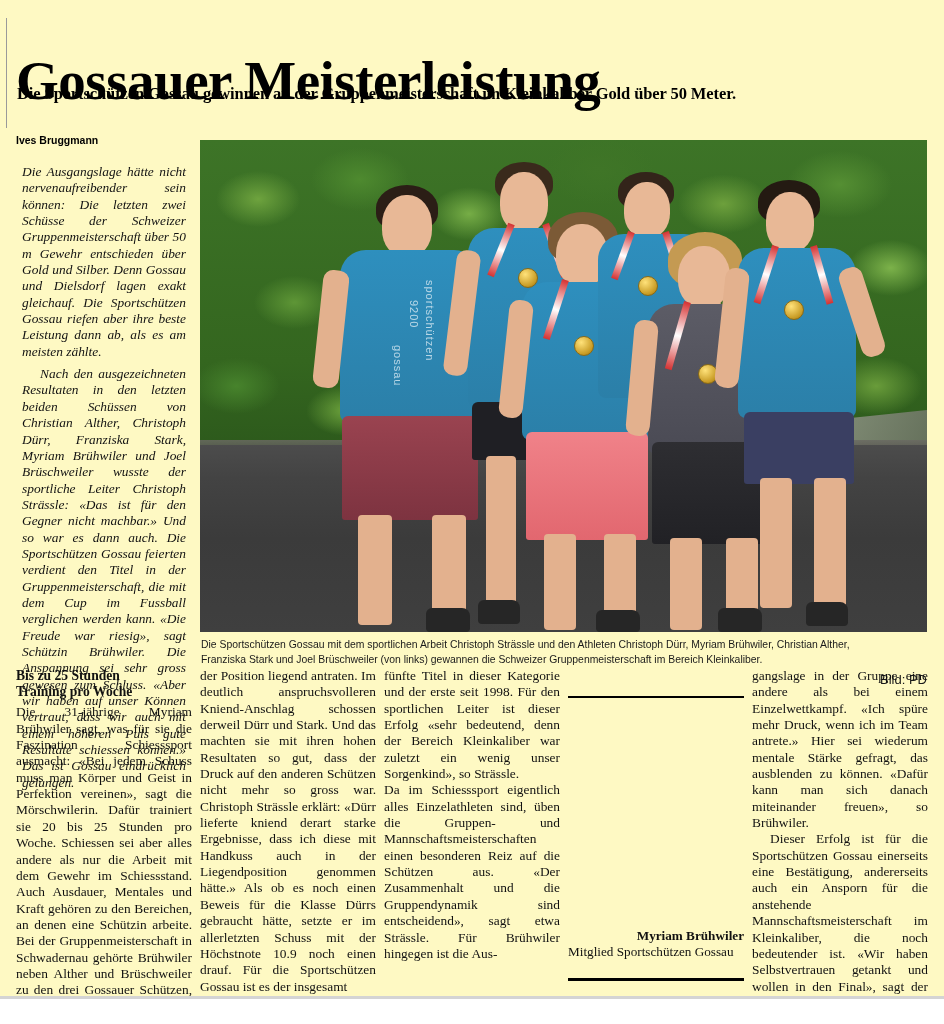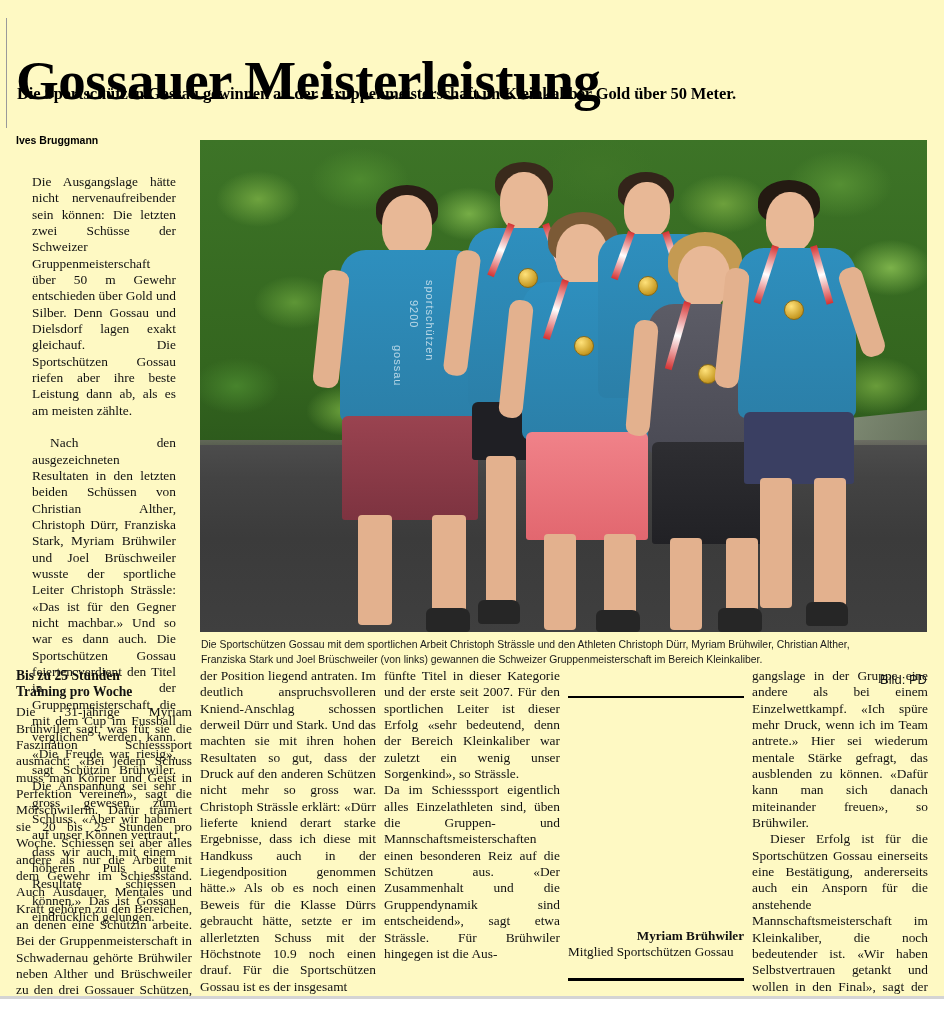--- a/index.html
+++ b/index.html
@@ -83,21 +83,21 @@
     left: 16px;
     top: 158px;
     width: 176px;
     font-size: 13.4px;
     line-height: 16.35px;
     text-align: justify;
     hyphens: auto;
     -webkit-hyphens: auto;
     color: #111;
   }
-  .col-top-left p { margin: 16px; }
+  .col-top-left p { margin: 6px; font-style: italic; }
   .col-top-left p + p { text-indent: 1.35em; }
 
   
   .photo-wrap {
     position: absolute;
     left: 200px;
     top: 140px;
     width: 727px;
     height: 492px;
     overflow: hidden;
@@ -423,21 +423,21 @@
         <span>Training pro Woche</span>
       </div>
       <p>Die 31-jährige Myriam Brühwiler sagt, was für sie die Faszination Schiesssport ausmacht: «Bei jedem Schuss muss man Körper und Geist in Perfektion vereinen», sagt die Mörschwilerin. Dafür trainiert sie 20 bis 25 Stunden pro Woche. Schiessen sei aber alles andere als nur die Arbeit mit dem Gewehr im Schiessstand. Auch Ausdauer, Mentales und Kraft gehören zu den Bereichen, an denen eine Schützin arbeite. Bei der Gruppenmeisterschaft in Schwadernau gehörte Brühwiler neben Alther und Brüschweiler zu den drei Gossauer Schützen, die in</p>
     </div>
 
     <div class="lcol c2">
       <p>der Position liegend antraten. Im deutlich anspruchsvolleren Kniend-Anschlag schossen derweil Dürr und Stark. Und das machten sie mit ihren hohen Resultaten so gut, dass der Druck auf den anderen Schützen nicht mehr so gross war. Christoph Strässle erklärt: «Dürr lieferte kniend derart starke Ergebnisse, dass ich diese mit Handkuss auch in der Liegendposition genommen hätte.» Als ob es noch einen Beweis für die Klasse Dürrs gebraucht hätte, setzte er im allerletzten Schuss mit der Höchstnote 10.9 noch einen drauf. Für die Sportschützen Gossau ist es der insgesamt</p>
     </div>
 
     <div class="lcol c3">
-      <p>fünfte Titel in dieser Kategorie und der erste seit 2007. Für den sportlichen Leiter ist dieser Erfolg «sehr bedeutend, denn der Bereich Kleinkaliber war zuletzt ein wenig unser Sorgenkind», so Strässle.</p>
+      <p>fünfte Titel in dieser Kategorie und der erste seit 1998. Für den sportlichen Leiter ist dieser Erfolg «sehr bedeutend, denn der Bereich Kleinkaliber war zuletzt ein wenig unser Sorgenkind», so Strässle.</p>
       <p>Da im Schiesssport eigentlich alles Einzelathleten sind, üben die Gruppen- und Mannschaftsmeisterschaften einen besonderen Reiz auf die Schützen aus. «Der Zusammenhalt und die Gruppendynamik sind entscheidend», sagt etwa Strässle. Für Brühwiler hingegen ist die Aus-</p>
     </div>
 
     <div class="pullquote">
       <div class="pq-rule-top"></div>
       <div class="pq-attrib">
         <div class="pq-name">Myriam Brühwiler</div>
         <div class="pq-role">Mitglied Sportschützen Gossau</div>
       </div>
       <div class="pq-rule-bot"></div>

